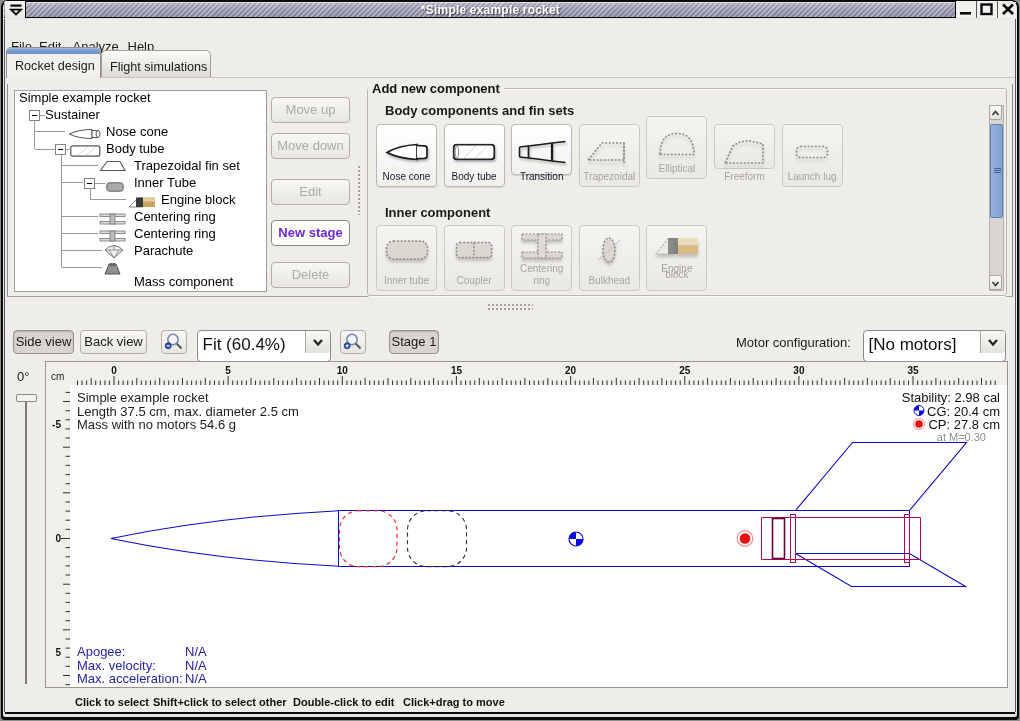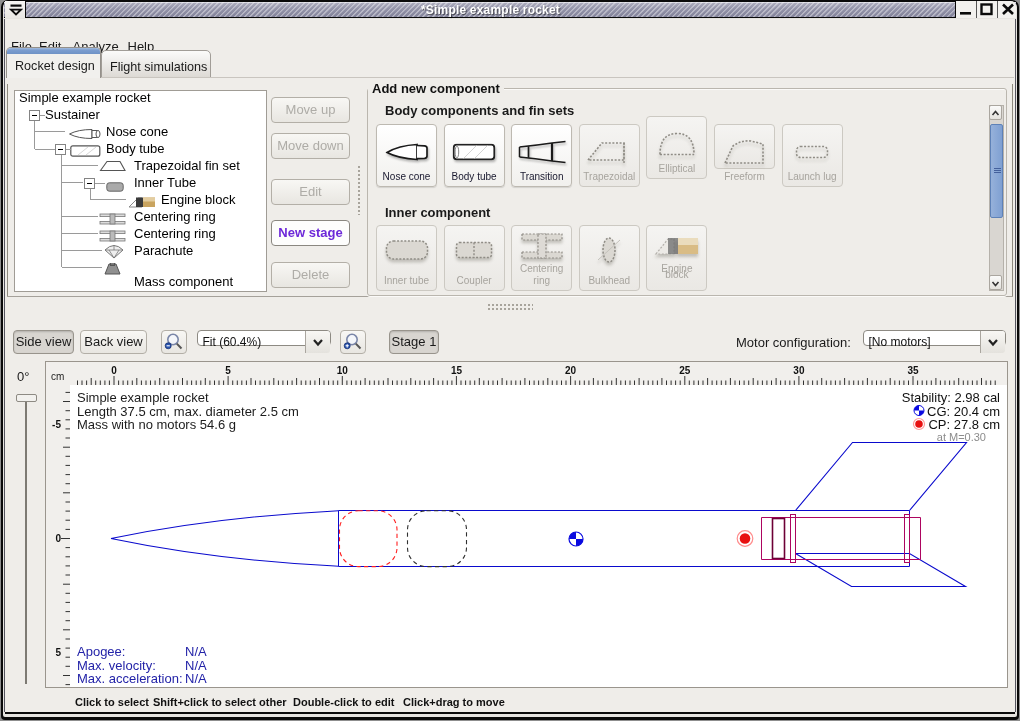--- a/index.html
+++ b/index.html
@@ -63,21 +63,21 @@
 .cicon { position:absolute; }
 
 #sbar { position:absolute; left:989px; top:105px; width:15px; height:186px; background:#d9d6d1; border:1px solid #b5b1aa; }
 .sarrow { position:absolute; left:0px; width:13px; height:15px; background:linear-gradient(#fbfbfa,#e4e2dd); border:1px solid #aaa69f; border-radius:2px;}
 #sthumb { position:absolute; left:0px; top:19px; width:13px; height:94px; background:linear-gradient(90deg,#96b1da,#7fa0d2); border:1px solid #5e82b8; border-radius:2px; }
 #sthumb::after { content:""; position:absolute; left:3px; top:43px; width:7px; height:5px;
   background:repeating-linear-gradient(#44609c 0 1px, transparent 1px 2px); }
 
 .tbtn { position:absolute; top:330px; height:24px; border:1px solid #b3afa7; border-radius:4px; background:linear-gradient(#f8f7f4,#e8e6e1); font-size:13px; color:#1a1a1a; text-align:center; line-height:22px; }
 .tbtn.pressed { background:#d8d5d0; border-color:#98948c; box-shadow:inset 0 1px 2px rgba(0,0,0,0.18); }
-.combo { position:absolute; top:330px; height:16px; background:#fff; border:1px solid #8d8a83; border-radius:4px; font-size:12px; color:#111; }
+.combo { position:absolute; top:330px; height:32px; background:#fff; border:1px solid #8d8a83; border-radius:4px; font-size:17px; color:#111; }
 .combo .txt { position:absolute; left:4.5px; top:4px; }
 .combo .arr { position:absolute; right:0; top:0; height:22px; border-left:1px solid #aaa69f; background:linear-gradient(#f8f7f4,#e4e2dd); border-radius:0 3px 3px 0;}
 #mclabel { position:absolute; left:736px; top:335px; font-size:13px; color:#1a1a1a; }
 
 #viewwrap { position:absolute; left:45px; top:361px; width:963px; height:327px; border:1px solid #9a958d; background:#f1efec; }
 #canvas { position:absolute; left:70px; top:385px; width:937px; height:302px; background:#fff; }
 #cmbox { position:absolute; left:46px; top:362px; width:24px; height:23px; font-size:10px; color:#222; }
 #rotlabel { position:absolute; left:17px; top:369px; font-size:13px; color:#1a1a1a; }
 #hint { position:absolute; left:0px; top:694px; width:1020px; height:16px; font-size:11px; font-weight:bold; color:#111; }
 .hseg { position:absolute; top:2px; }
@@ -230,21 +230,21 @@
       <div class="ccap" style="top:46px">Nose cone</div>
     </div>
     <div class="cbtn en" style="left:443.6px; top:124px; height:63px;">
         <div class="cicon" style="left:50%; top:27.5px; transform:translate(-50%,-50%);"><svg width="43" height="17" viewBox="0 0 43 17" style="filter:drop-shadow(1px 2px 1.2px rgba(0,0,0,0.28))">
           <rect x="1.2" y="1.2" width="40.6" height="14.6" rx="3" fill="#fff" stroke="#222" stroke-width="1.8"></rect>
           <ellipse cx="4.4" cy="8.5" rx="1.8" ry="6" fill="none" stroke="#777" stroke-width="0.9"></ellipse>
           <path d="M11 15 L24 2 M22 15 L35 2" stroke="#c9c9c9" stroke-width="0.8"></path>
         </svg></div>
       <div class="ccap" style="top:46px">Body tube</div>
     </div>
-    <div class="cbtn en" style="left:511.2px; top:124px; height:63px;">
+    <div class="cbtn en" style="left:511.2px; top:124px; height:51px;">
         <div class="cicon" style="left:50%; top:27.5px; transform:translate(-50%,-50%);"><svg width="50" height="24" viewBox="0 0 50 24" style="filter:drop-shadow(1px 2px 1.2px rgba(0,0,0,0.28))">
           <path d="M2.5 7 Q18 5.5 35 3 L48.5 1.5 M2.5 17 Q18 18.5 35 21 L48.5 22.5" fill="none" stroke="#1a1a1a" stroke-width="1.7"></path>
           <path d="M2.5 7 L2.5 17" stroke="#1a1a1a" stroke-width="1.5"></path>
           <path d="M11.5 6.2 L11.5 17.8" stroke="#1a1a1a" stroke-width="1.7"></path>
           <path d="M35 3 L35 21" stroke="#1a1a1a" stroke-width="2.2"></path>
         </svg></div>
       <div class="ccap" style="top:46px">Transition</div>
     </div>
     <div class="cbtn dis" style="left:578.8px; top:124px; height:63px;">
         <div class="cicon" style="left:50%; top:27.5px; transform:translate(-50%,-50%);"><svg width="46" height="25" viewBox="0 0 46 25">

